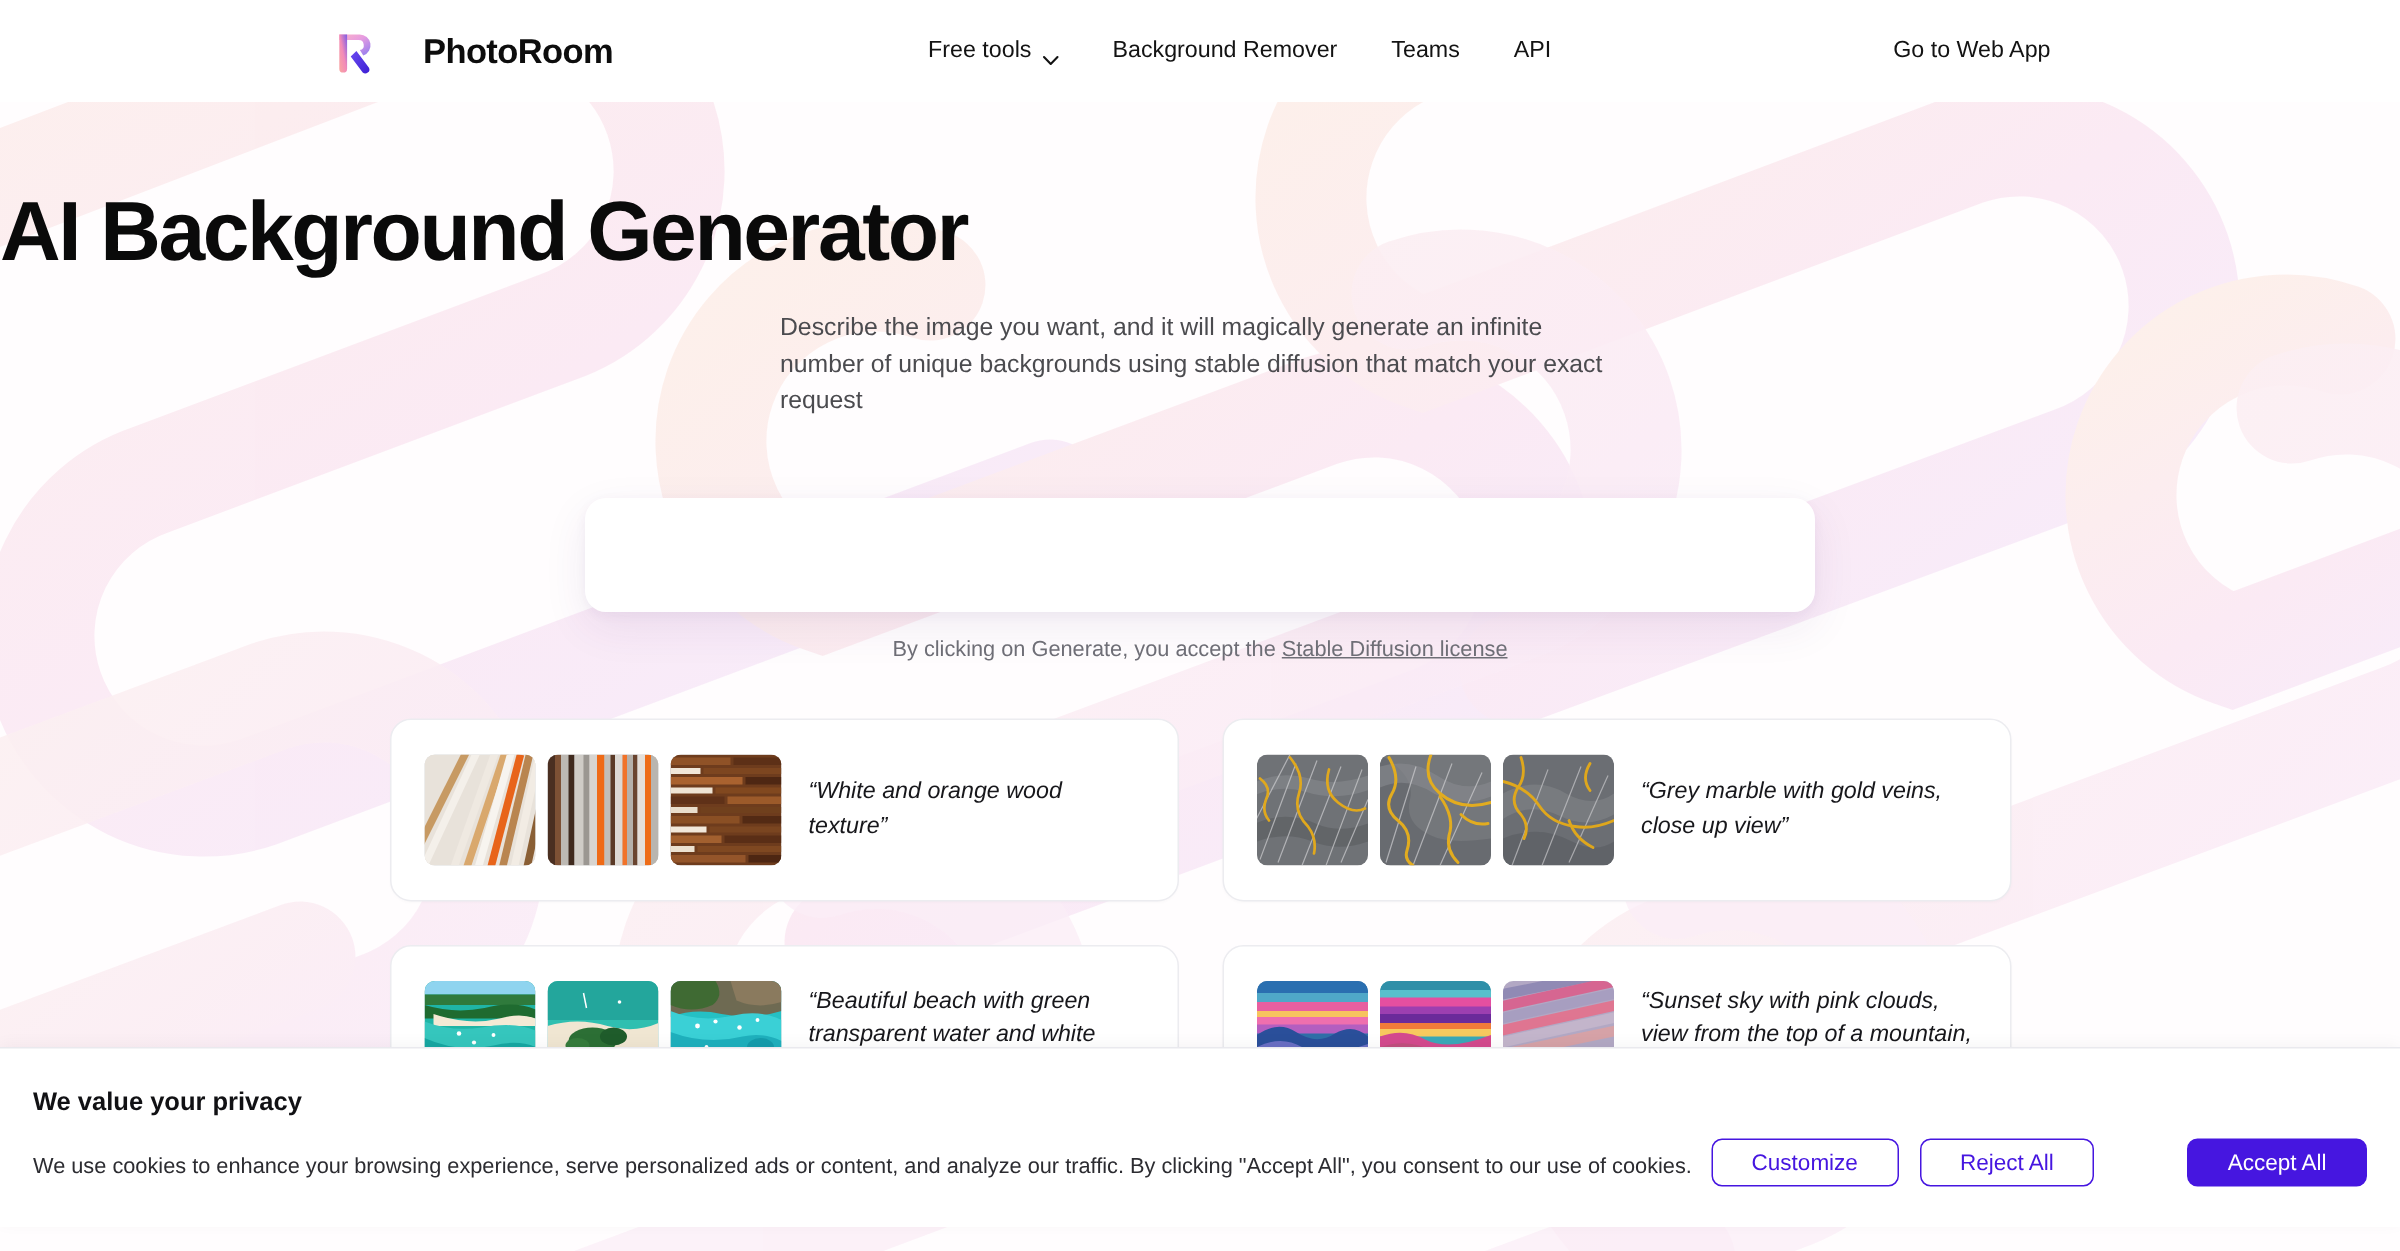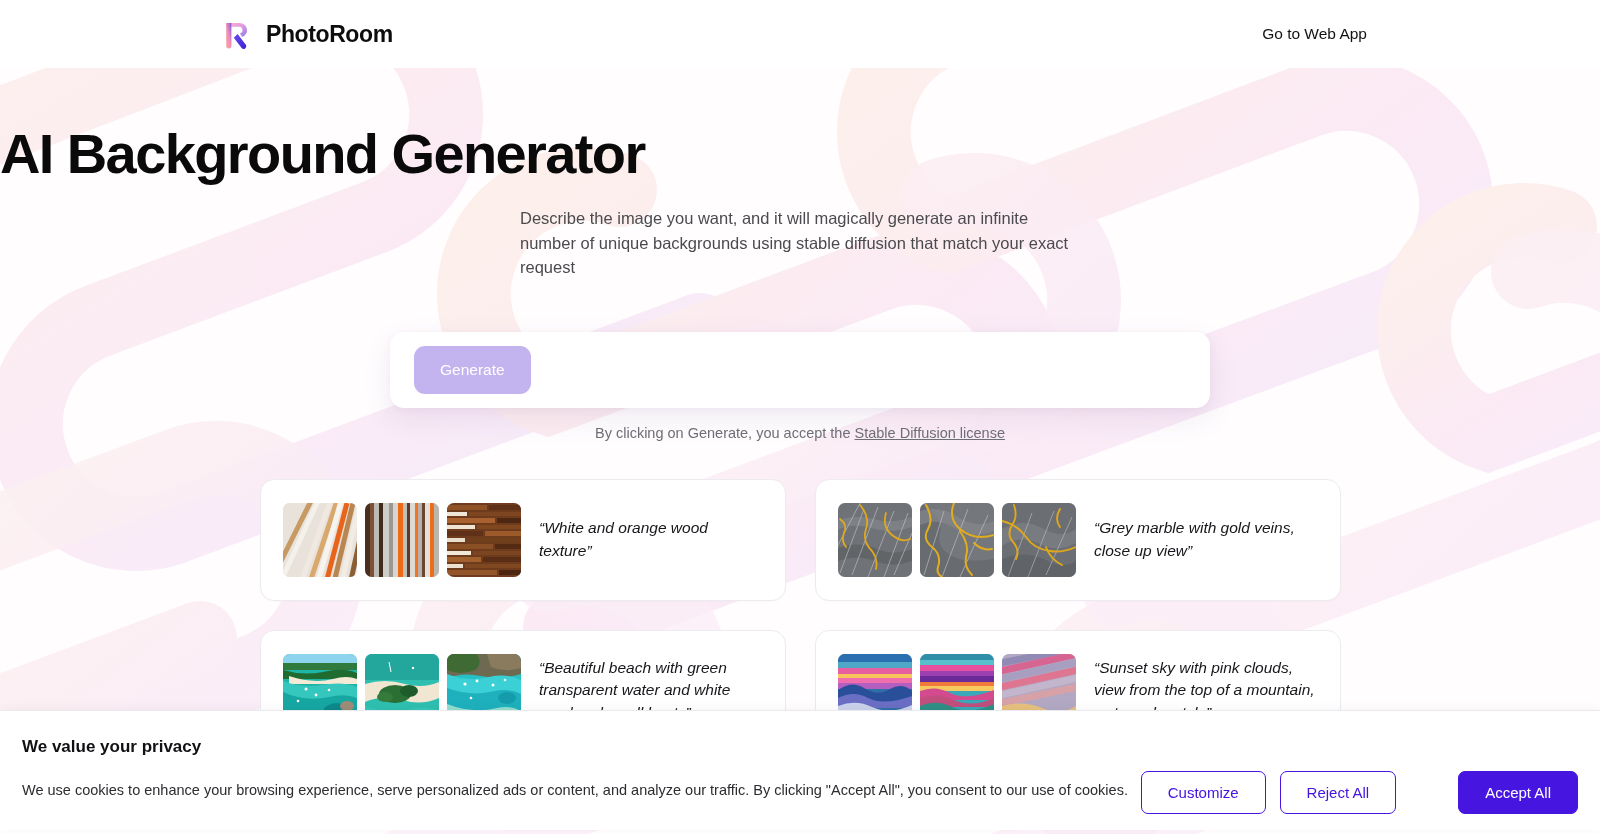--- a/index.html
+++ b/index.html
@@ -36,21 +36,21 @@
     z-index: 5;
     height: 68px;
     display: flex;
     align-items: center;
     background: #ffffff;
     padding: 0 0 0 0;
   }
   .brand {
     display: flex;
     align-items: center;
-    gap: 12px;
+    gap: 28px;
     margin-left: 222px;
     text-decoration: none;
   }
   .logo-mark {
     width: 32px;
     height: 32px;
     display: block;
   }
   .brand-name {
     font-size: 23px;
@@ -207,21 +207,21 @@
     font-size: 15.5px;
     font-style: italic;
     line-height: 1.45;
     color: #17171b;
   }
 
   
   .cookie {
     position: absolute;
     left: 0;
-    bottom: 4px;
+    bottom: 16px;
     width: 1600px;
     height: 120px;
     background: #ffffff;
     border-top: 1px solid #e9e9ee;
     z-index: 20;
     box-shadow: 0 -2px 10px rgba(0,0,0,0.04);
   }
   .cookie-title {
     position: absolute;
     left: 22px;
@@ -241,21 +241,21 @@
     position: absolute;
     right: 22px;
     top: 60px;
     display: flex;
     gap: 14px;
   }
   .ck-btn {
     font-family: "Liberation Sans", sans-serif;
     font-size: 15px;
     font-weight: 500;
-    height: 43px;
+    height: 32px;
     padding: 0 26px;
     border-radius: 7px;
     cursor: pointer;
     white-space: nowrap;
   }
   .ck-outline {
     background: #ffffff;
     border: 1.6px solid #4616e0;
     color: #4616e0;
   }
@@ -334,31 +334,49 @@
         </defs>
         <path d="M4 4 H18.5 a7.6 7.6 0 0 1 0 15.2 H10.5 a1 1 0 0 1 0 -2 h8 a5.6 5.6 0 0 0 0 -11.2 H4 Z" fill="none"></path>
         <path d="M4.2 5.0 h13.6 a7.2 7.2 0 0 1 2.4 14 l-2.3 -3.6 a3.4 3.4 0 0 0 -1.0 -6.7 H4.2 Z" fill="url(#lgA)"></path>
         <path d="M4.2 5.0 h5.2 v22.8 a2.6 2.6 0 0 1 -5.2 0 Z" fill="url(#lgB)"></path>
         <path d="M15.6 16.0 l8.4 11.1 a2.7 2.7 0 0 1 -4.2 3.2 l-8.0 -10.6 Z" fill="url(#lgC)"></path>
       </svg>
     </span>
     <span class="brand-name">PhotoRoom</span>
   </div>
 
+  <nav class="nav">
+    <div class="nav-item">
+      <span>Free tools</span>
+      <span class="chev">
+        <svg class="chev" viewBox="0 0 11 7" xmlns="http://www.w3.org/2000/svg">
+          <path d="M1 1 L5.5 5.6 L10 1" fill="none" stroke="#131313" stroke-width="1.4" stroke-linecap="round" stroke-linejoin="round"></path>
+        </svg>
+      </span>
+    </div>
+    <div class="nav-item">
+      <span>Background Remover</span>
+    </div>
+    <div class="nav-item">
+      <span>Teams</span>
+    </div>
+    <div class="nav-item">
+      <span>API</span>
+    </div>
+  </nav>
 
   <div class="webapp-link">Go to Web App</div>
 </header>
 
 <section class="hero">
   <h1>AI Background Generator</h1>
   <p class="sub">Describe the image you want, and it will magically generate an infinite number of unique backgrounds using stable diffusion that match your exact request</p>
 </section>
 
 <div class="prompt-wrap">
-  <button class="generate-btn">Generate</button>
 </div>
 
 <div class="license-note">
   <span>By clicking on Generate, you accept the </span><a href="#">Stable Diffusion license</a>
 </div>
 
 <section class="cards">
 
   <div class="card">
     <div class="thumbs">

